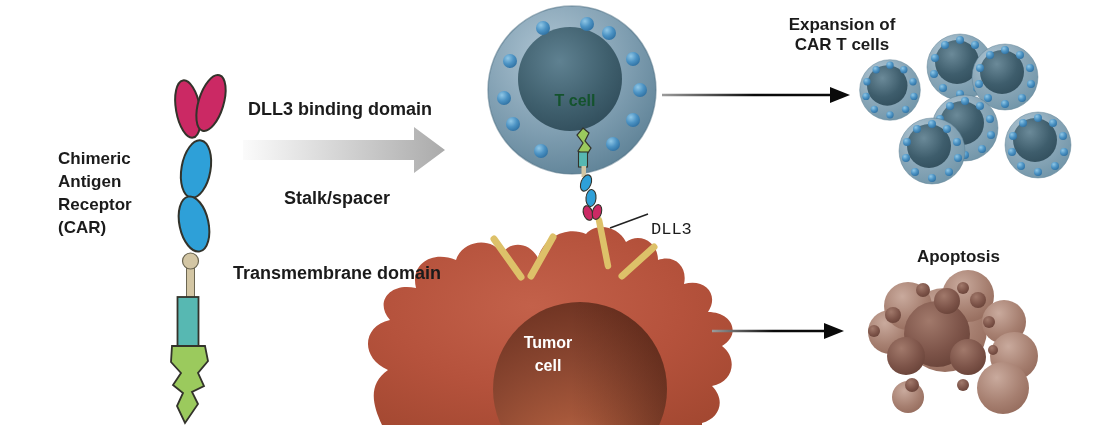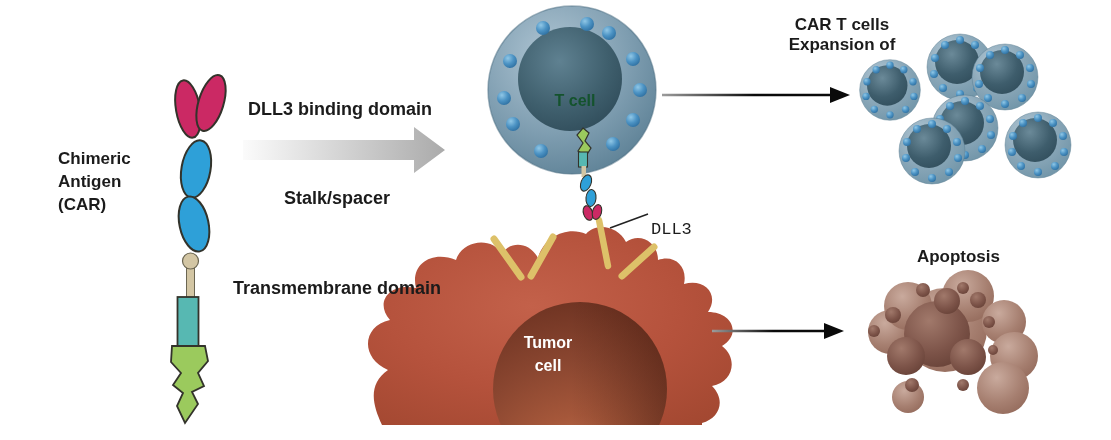--- a/index.html
+++ b/index.html
@@ -4,21 +4,21 @@
 <style>
   html,body{margin:0;padding:0;background:#fff;}
   #stage{position:relative;width:1111px;height:440px;background:#ffffff;overflow:hidden;
          font-family:"Liberation Sans","DejaVu Sans",sans-serif;}
   #art{position:absolute;left:0;top:0;}
   .txt{position:absolute;color:#1b1b1b;font-weight:700;white-space:nowrap;}
   .car-title{left:58px;top:147px;width:122px;font-size:17px;line-height:23px;text-align:left;}
   .lbl{font-size:18px;}
   .lbl-binding{left:248px;top:99px;}
   .lbl-stalk{left:236px;top:188px;margin-left:48px;}
-  .lbl-transmembrane{left:233px;top:278px;}
+  .lbl-transmembrane{left:233px;top:263px;}
   .lbl-signaling{left:233px;top:340px;}
   .tcell-label{left:542px;top:92px;width:66px;color:#14532d;font-size:16px;text-align:center;}
   .tumor-label{left:508px;top:331px;width:80px;color:#ffffff;font-size:16px;line-height:23px;text-align:center;}
   .dll3-label{left:651px;top:220px;font-size:17px;font-weight:400;font-family:Liberation Mono, monospace;}
   .expansion-title{left:771px;top:15px;width:142px;font-size:17px;line-height:20px;text-align:center;}
   .apoptosis-title{left:900px;top:247px;width:100px;font-size:17px;text-align:right;}
 </style>
 </head>
 <body>
 
@@ -209,30 +209,31 @@
     <circle cx="993" cy="350" r="5" fill="url(#gApoD)"></circle>
     <circle cx="963" cy="385" r="6" fill="url(#gApoD)"></circle>
     <circle cx="912" cy="385" r="7" fill="url(#gApoD)"></circle>
     <circle cx="874" cy="331" r="6" fill="url(#gApoD)"></circle>
   </g>
 </svg>
 
 <div class="txt car-title">
   <div>Chimeric</div>
   <div>Antigen</div>
+  <div>Receptor</div>
   <div>(CAR)</div>
 </div>
 <div class="txt lbl lbl-binding">DLL3 binding domain</div>
 <div class="txt lbl lbl-stalk">Stalk/spacer</div>
 <div class="txt lbl lbl-transmembrane">Transmembrane domain</div>
 <div class="txt tcell-label">T cell</div>
 <div class="txt tumor-label">
   <div>Tumor</div>
   <div>cell</div>
 </div>
 <div class="txt dll3-label">DLL3</div>
 <div class="txt expansion-title">
+  <div>Expansion of</div>
   <div>CAR T cells</div>
-  <div>Expansion of</div>
 </div>
 <div class="txt apoptosis-title">Apoptosis</div>
 
 </div>
 
 </body></html>

